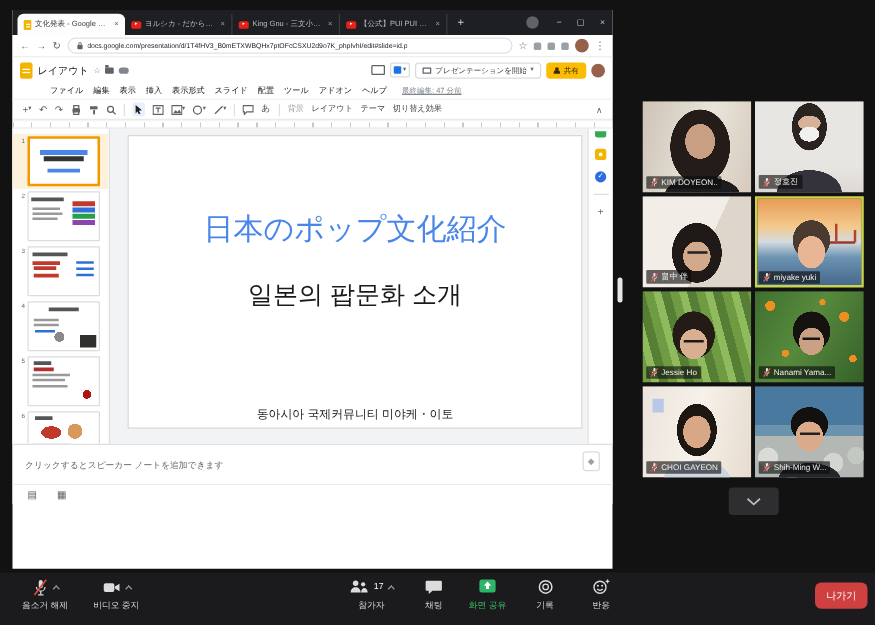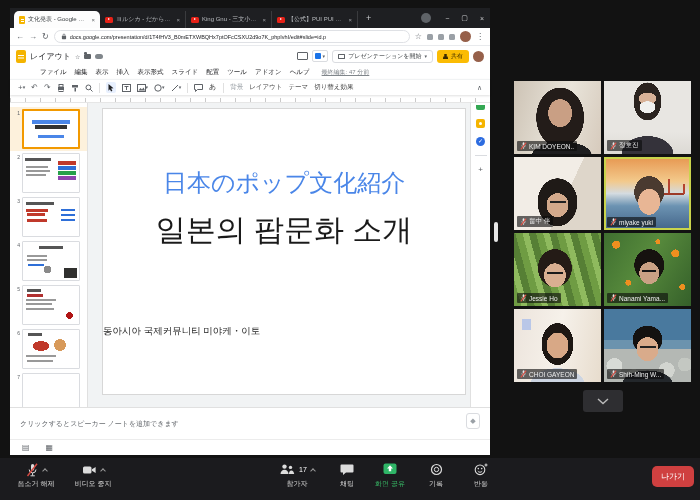--- a/index.html
+++ b/index.html
@@ -56,41 +56,41 @@
   .ti{display:flex;align-items:center;color:#5f6368;font-size:8px;line-height:1;}
   .ti.sel{background:#e8f0fe;border-radius:2px;padding:1px;}
   .tb-sep{width:1px;height:10px;background:#e0e0e0;}
   .tb-label{font-size:6.5px;color:#444;}
   .tb-label.dim{color:#9aa0a6;}
   .tb-car{font-size:5px;color:#5f6368;}
   .tb-collapse{margin-left:auto;font-size:7px;color:#5f6368;}
 
   .ruler{height:8px;background:#fff;border-bottom:1px solid #e6e6e6;background-image:repeating-linear-gradient(90deg,#c9c9c9 0 1px,transparent 1px 15px);background-size:100% 4px;background-position:0 100%;background-repeat:no-repeat;}
 
-  .gs-body{height:304px;display:flex;background:#f1f3f4;}
+  .gs-body{height:252px;display:flex;background:#f1f3f4;}
   .filmstrip{width:78px;background:#fff;border-right:1px solid #e0e0e0;padding-top:4px;overflow:hidden;}
   .thumb-row{display:flex;gap:2px;padding:2px 4px 2px 2px;align-items:flex-start;}
   .thumb-row.sel{background:#fdf1dc;}
   .tnum{width:8px;font-size:5px;color:#5f6368;text-align:right;padding-top:1px;}
   .thumb{width:58px;height:40px;background:#fff;border:1px solid #dadce0;border-radius:1px;background-repeat:no-repeat;}
   .thumb.sel{border:2px solid #f29900;}
   .t1{background-image:linear-gradient(#4a86e8 0 0),linear-gradient(#333 0 0),linear-gradient(#4a86e8 0 0);background-size:38px 4px,32px 4px,26px 3px;background-position:50% 28%,50% 45%,50% 74%;}
   .t2{background-image:linear-gradient(#c0392b 0 0),linear-gradient(#2e6fd8 0 0),linear-gradient(#27a04a 0 0),linear-gradient(#8e44ad 0 0),linear-gradient(#555 0 0),linear-gradient(#999 0 0),linear-gradient(#999 0 0),linear-gradient(#999 0 0);background-size:18px 4px,18px 4px,18px 4px,18px 4px,26px 3px,22px 2px,24px 2px,20px 2px;background-position:92% 22%,92% 36%,92% 50%,92% 64%,8% 10%,8% 32%,8% 44%,8% 56%;}
   .t3{background-image:linear-gradient(#c0392b 0 0),linear-gradient(#c0392b 0 0),linear-gradient(#c0392b 0 0),linear-gradient(#2e6fd8 0 0),linear-gradient(#2e6fd8 0 0),linear-gradient(#2e6fd8 0 0),linear-gradient(#555 0 0);background-size:22px 3px,18px 3px,20px 3px,14px 2px,14px 2px,14px 2px,28px 3px;background-position:10% 30%,10% 44%,10% 60%,90% 30%,90% 44%,90% 58%,12% 10%;}
   .t4{background-image:linear-gradient(#30302e 0 0),radial-gradient(circle 4px at 50% 50%,#8a8a8a 99%,transparent),linear-gradient(#999 0 0),linear-gradient(#999 0 0),linear-gradient(#555 0 0),linear-gradient(#2e6fd8 0 0);background-size:13px 10px,9px 9px,20px 2px,20px 2px,24px 3px,16px 2px;background-position:95% 92%,42% 78%,12% 35%,12% 47%,50% 10%,12% 60%;}
   .t5{background-image:radial-gradient(circle 3.5px at 50% 50%,#b01515 99%,transparent),linear-gradient(#999 0 0),linear-gradient(#999 0 0),linear-gradient(#999 0 0),linear-gradient(#b03030 0 0),linear-gradient(#555 0 0);background-size:9px 9px,30px 2px,26px 2px,28px 2px,16px 3px,14px 3px;background-position:90% 86%,10% 36%,10% 48%,10% 60%,10% 22%,10% 8%;}
   .t6{background-image:radial-gradient(ellipse 8px 5px at 50% 50%,#c0392b 99%,transparent),radial-gradient(ellipse 6px 6px at 50% 50%,#d89a5a 99%,transparent),linear-gradient(#999 0 0),linear-gradient(#999 0 0),linear-gradient(#555 0 0);background-size:20px 14px,14px 14px,30px 2px,26px 2px,14px 3px;background-position:22% 38%,72% 34%,12% 70%,12% 82%,12% 8%;}
   .t7{background-image:none;}
 
   .canvas{flex:1;position:relative;}
   .slide{position:absolute;left:14px;top:5px;right:4px;bottom:12px;background:#fff;border:1px solid #d7d7d7;}
   .sl-title-ja{position:absolute;top:58px;width:100%;text-align:center;font-size:24px;color:#4a86e8;}
-  .sl-title-ko{position:absolute;top:101px;width:100%;text-align:center;font-size:30px;color:#1a1a1a;}
+  .sl-title-ko{position:absolute;top:113px;width:100%;text-align:center;font-size:20px;color:#1a1a1a;}
   .sl-sub-ja{position:absolute;top:201px;width:100%;text-align:center;font-size:10.5px;color:#4a86e8;}
-  .sl-sub-ko{position:absolute;top:216px;width:100%;font-size:9.5px;color:#1a1a1a;}
+  .sl-sub-ko{position:absolute;top:216px;width:100%;text-align:center;font-size:9.5px;color:#1a1a1a;}
 
   .gs-side{width:20px;background:#fff;border-left:1px solid #e0e0e0;display:flex;flex-direction:column;align-items:center;gap:9px;padding-top:2px;}
   .side-green{width:9px;height:5px;background:#34a853;border-radius:0 0 2px 2px;}
   .side-keep{width:9px;height:9px;background:#f5b400;border-radius:2px;position:relative;}
   .side-keep::after{content:"";position:absolute;left:3px;top:2.5px;width:3px;height:3px;border-radius:50%;background:#fff;}
   .side-tasks{width:9px;height:9px;background:#2d6ce0;border-radius:50%;color:#fff;font-size:6px;line-height:9px;text-align:center;}
   .side-div{width:12px;height:1px;background:#dadce0;}
   .side-plus{color:#5f6368;font-size:8px;}
 
   .notes{height:32px;background:#fff;border-top:1px solid #e0e0e0;display:flex;align-items:center;padding:0 10px;position:relative;}

